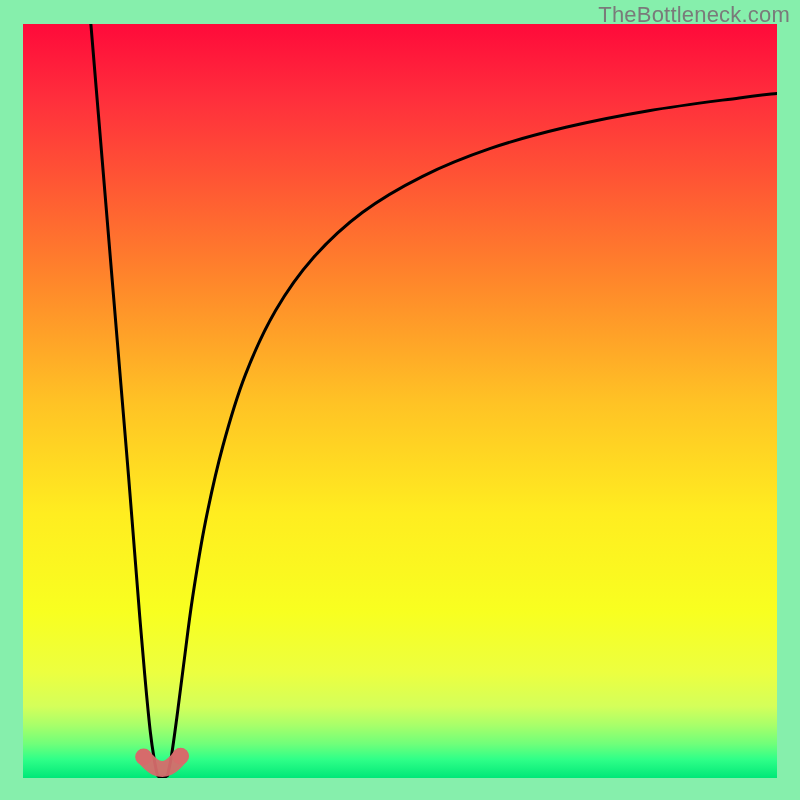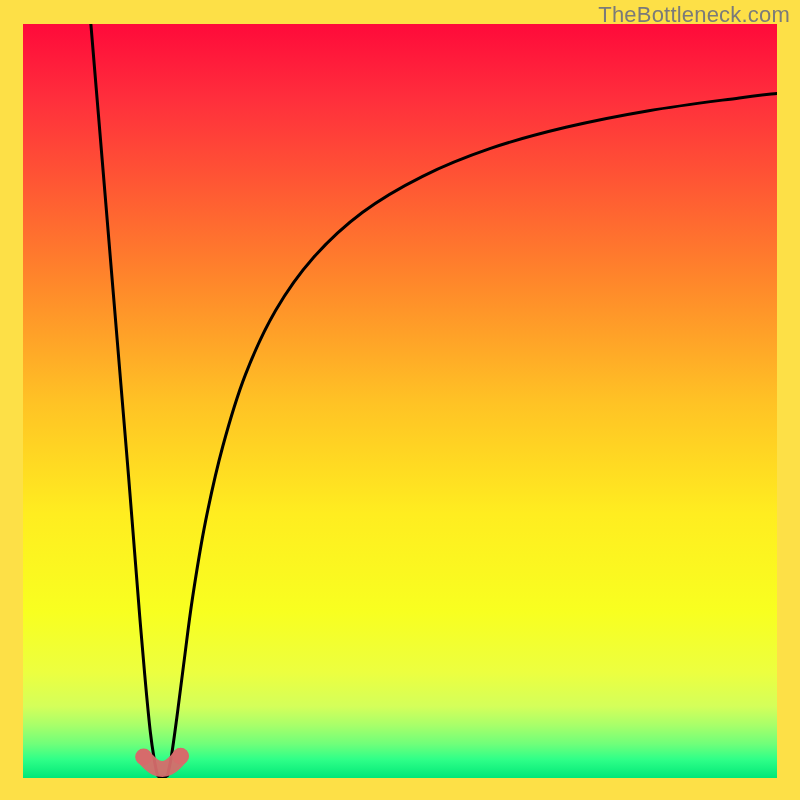--- a/index.html
+++ b/index.html
@@ -10,21 +10,21 @@
     background: #000;
     overflow: hidden;
     font-family: Arial, Helvetica, sans-serif;
   }
   .frame {
     position: absolute;
     left: 0;
     top: 0;
     width: 800px;
     height: 800px;
-    background: #fde047;
+    background: #86efac;
   }
   .plot-area {
     position: absolute;
     overflow: hidden;
   }
   .watermark {
     position: absolute;
     color: #7a7a7a;
     font-size: 22px;
     font-weight: 400;

